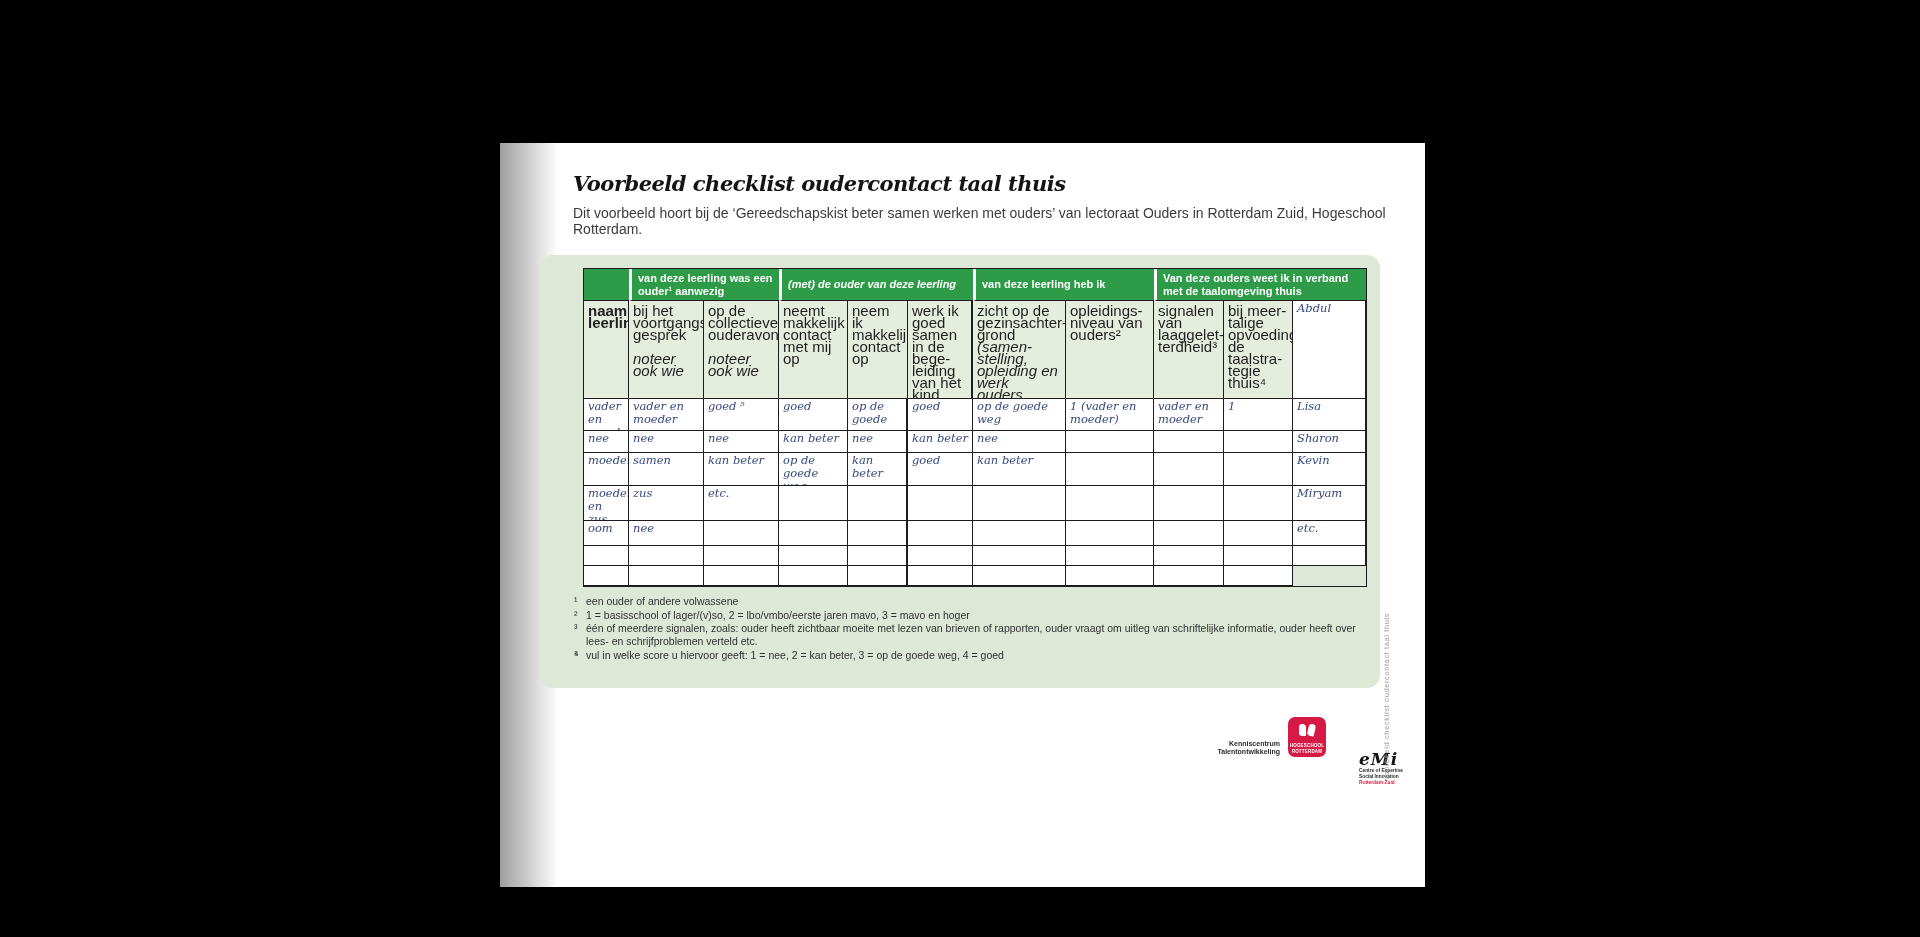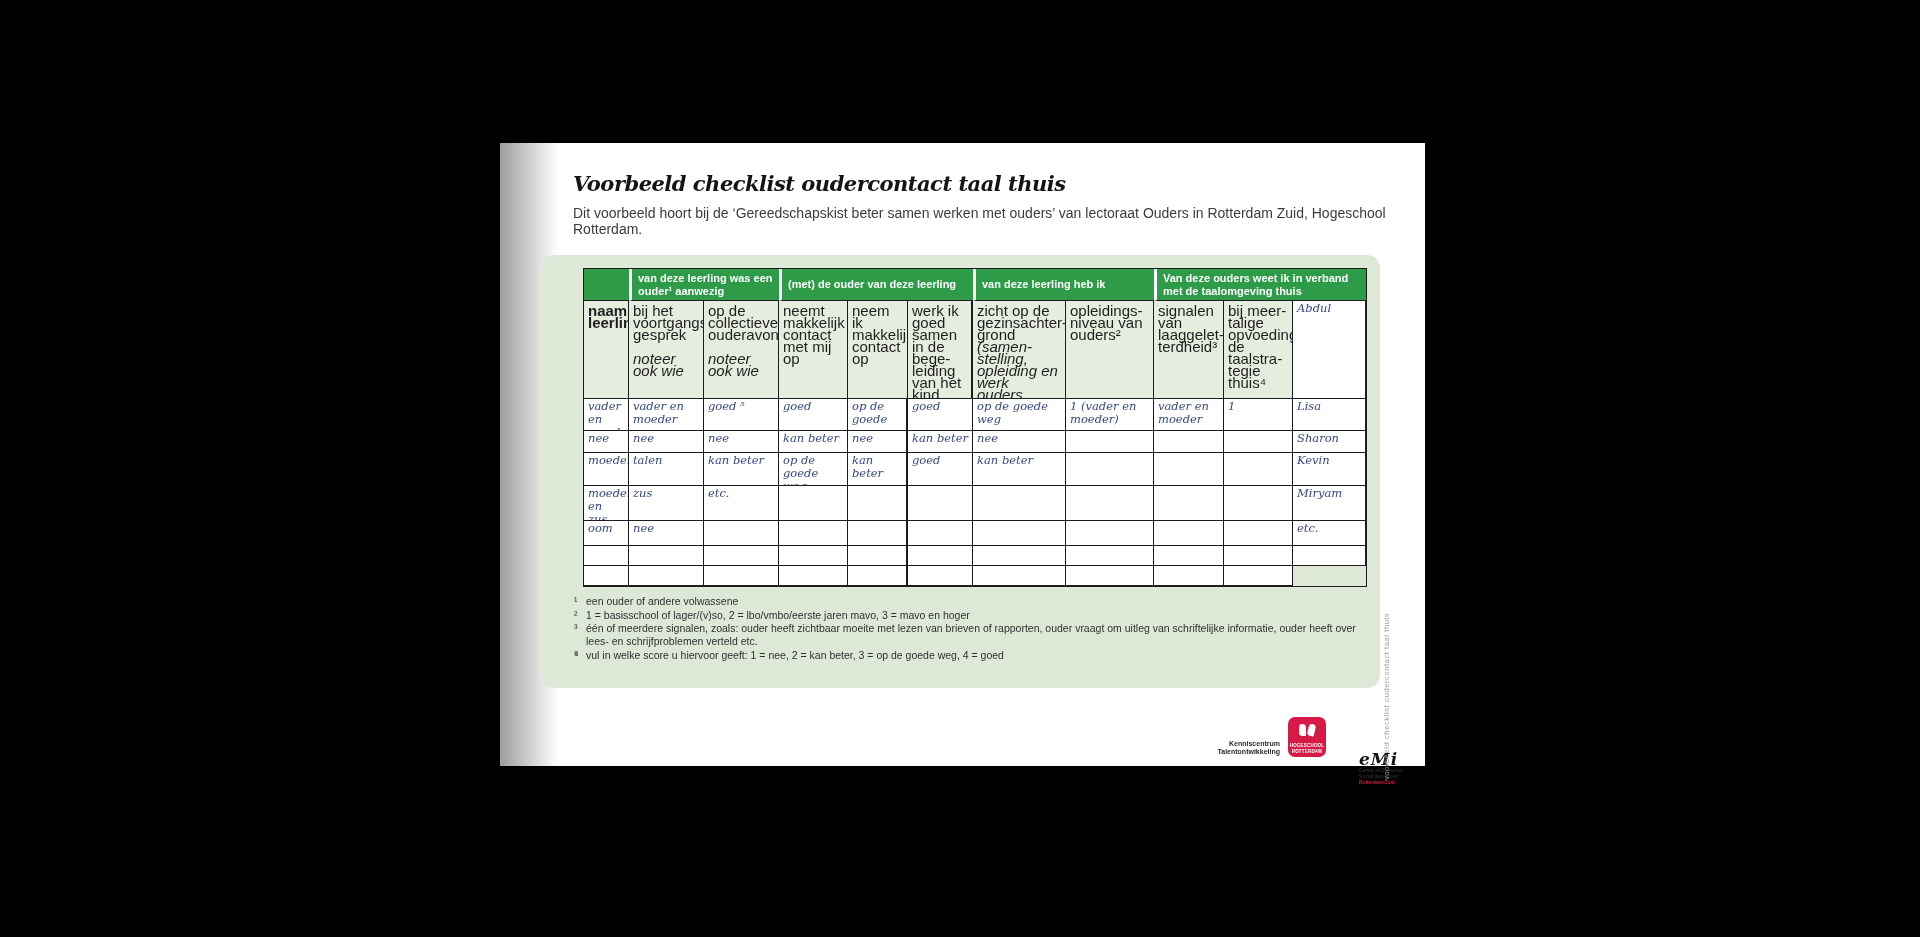--- a/index.html
+++ b/index.html
@@ -1,18 +1,18 @@
 <!DOCTYPE html>
 <html style="--green: #2e9b49; --panel-green: #dde8d7; --cell-green: #e5edde; --hand-blue: #36497e; --logo-red: #d61a45;"><head>
 <meta charset="utf-8">
 <style>
   * { margin:0; padding:0; box-sizing:border-box; }
   html,body { width:1920px; height:937px; background:#000; overflow:hidden;
               font-family:"Liberation Sans", sans-serif; }
-  .page { position:absolute; left:500px; top:143px; width:925px; height:623px; background:#fff; }
+  .page { position:absolute; left:500px; top:143px; width:925px; height:744px; background:#fff; }
   .page::before { content:""; position:absolute; left:0; top:0; bottom:0; width:58px;
                   background:linear-gradient(to right, rgba(0,0,0,.38), rgba(0,0,0,0)); pointer-events:none; }
   .title { position:absolute; left:73px; top:28px; font-family:"DejaVu Serif", serif;
            font-style:italic; font-weight:700; font-size:21px; letter-spacing:-.5px; color:#141414; }
   .intro { position:absolute; left:73px; top:62px; font-size:14px; line-height:16px; color:#3c3c3c; }
   .panel { position:absolute; left:40px; top:112px; width:840px; height:433px;
            background:var(--panel-green); border-radius:13px; }
   .tbl { position:absolute; left:83px; top:125px; display:grid;
          grid-template-columns:45px 75px 75px 69px 60px 65px 93px 88px 70px 69px 73px;
          grid-template-rows:32px 98px 32px 22px 33px 35px 25px 20px 20px;
@@ -61,21 +61,21 @@
     <div>Dit voorbeeld hoort bij de ‘Gereedschapskist beter samen werken met ouders’ van lectoraat Ouders in Rotterdam Zuid, Hogeschool Rotterdam.</div>
   </div>
 
   <div class="panel"></div>
 
   <div class="tbl">
       <div class="c h"></div>
       <div class="c h group" style="grid-column: span 2;">
         <span>van deze leerling was een ouder¹ aanwezig</span>
       </div>
-      <div class="c h group" style="grid-column: span 3;">
+      <div class="c h group" style="grid-column: span 3; font-style: italic;">
         <span>(met) de ouder van deze leerling</span>
       </div>
       <div class="c h group" style="grid-column: span 2;">
         <span>van deze leerling heb ik</span>
       </div>
       <div class="c h group" style="grid-column: span 3;">
         <span>Van deze ouders weet ik in verband met de taalomgeving thuis</span>
       </div>
       <div class="c sh first"><span>naam leerling</span></div>
       <div class="c sh"><span>bij het voortgangs-gesprek</span><span class="note">noteer ook wie</span></div>
@@ -104,21 +104,21 @@
       <div class="c bc">nee</div>
       <div class="c bc">kan beter</div>
       <div class="c bc tk">nee</div>
       <div class="c bc">kan beter</div>
       <div class="c bc">nee</div>
       <div class="c bc"></div>
       <div class="c bc"></div>
       <div class="c bc"></div>
       <div class="c bc">Sharon</div>
       <div class="c bc">moeder</div>
-      <div class="c bc">talen</div>
+      <div class="c bc">samen</div>
       <div class="c bc">kan beter</div>
       <div class="c bc">op de goede weg</div>
       <div class="c bc tk">kan beter</div>
       <div class="c bc">goed</div>
       <div class="c bc">kan beter</div>
       <div class="c bc"></div>
       <div class="c bc"></div>
       <div class="c bc"></div>
       <div class="c bc">Kevin</div>
       <div class="c bc">moeder en zus</div>

